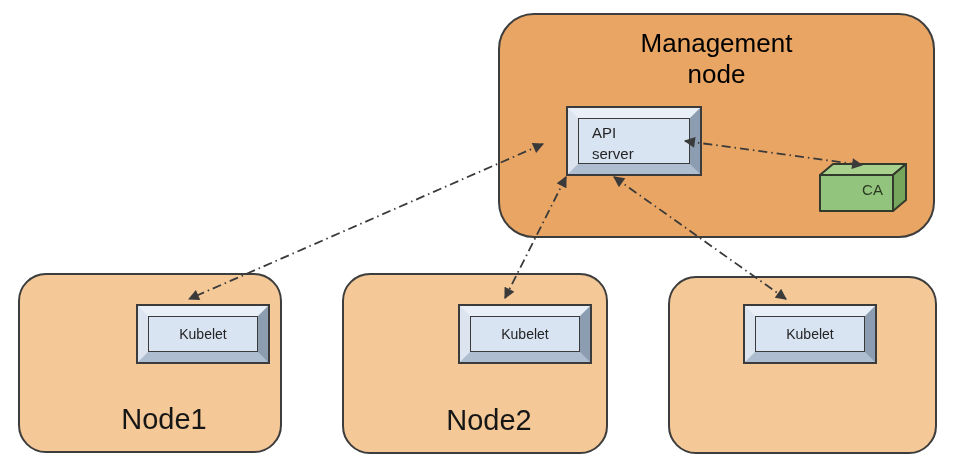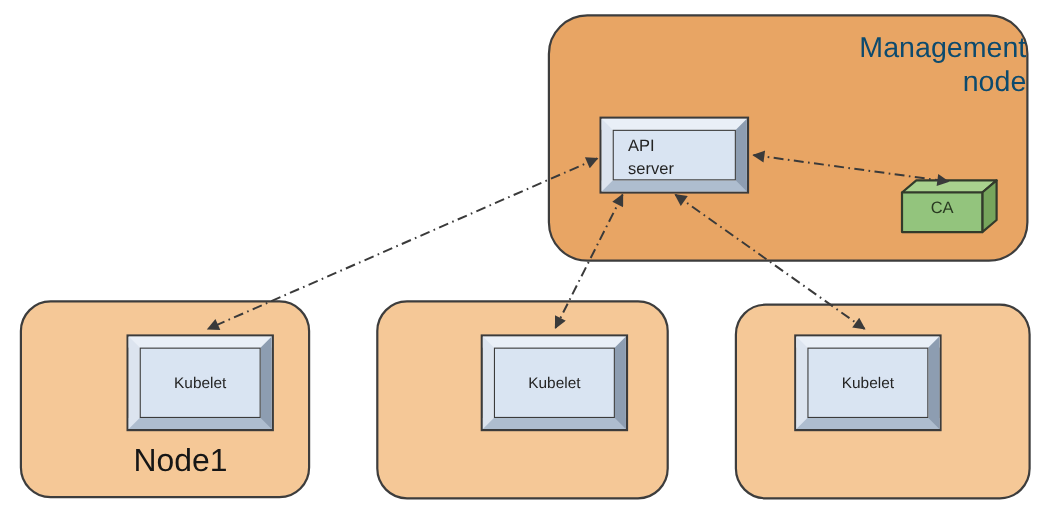--- a/index.html
+++ b/index.html
@@ -23,65 +23,66 @@
   .worker {
     border-radius: 28px;
     background: #f5c897;
   }
   .node1 { left: 18px;  top: 273px; width: 264px; height: 180px; }
   .node2 { left: 342px; top: 273px; width: 266px; height: 181px; }
   .node3 { left: 668px; top: 276px; width: 269px; height: 178px; }
   .group-title {
     position: absolute;
     left: 0; right: 0; top: 13px;
-    text-align: right;
+    text-align: center;
     font-size: 26px;
     line-height: 31px;
-    color: #0c4a6e;
+    color: #000000;
     white-space: pre-line;
   }
   .node-label {
     position: absolute;
     left: 0; right: 0; bottom: 15px;
     text-align: center;
     font-size: 29px;
     color: #161616;
     margin-left: 28px;
   }
   
   .bevel {
     position: absolute;
     box-sizing: border-box;
     border-style: solid;
     border-width: 10px;
     
     border-color: #e9eff7 #8d9db1 #aebdcf #dce4ef;
     box-shadow: 0 0 0 2px #3b3b3b;
-    background: #ffffff;
+    background: #7dd3fc;
+    margin-left: 21px;
   }
   .bevel .face {
     width: 100%; height: 100%;
     box-sizing: border-box;
     border: 1px solid #3b3b3b;
     background: #d9e4f2;
     display: flex;
     align-items: center;
     justify-content: center;
     color: #242424;
   }
   .api-box { left: 47px; top: 93px; width: 132px; height: 66px; }
   .api-box .face {
     justify-content: flex-start;
     align-items: flex-start;
     padding: 3px 0 0 13px;
     font-size: 15px;
     line-height: 21px;
     white-space: pre-line;
   }
-  .kubelet { width: 130px; height: 84px; }
+  .kubelet { width: 130px; height: 56px; }
   .kubelet .face { font-size: 14px; }
   .k1 { left: 97px; top: 31px; }
   .k2 { left: 95px; top: 31px; }
   .k3 { left: 54px; top: 28px; }
   .ca-label {
     position: absolute;
     left: 820px; top: 181px; width: 73px;
     text-align: center;
     font-size: 15px;
     color: #2a3b22;
@@ -112,20 +113,21 @@
     <div class="bevel kubelet k1">
       <div class="face">Kubelet</div>
     </div>
     <div class="node-label">Node1</div>
   </div>
 
   <div class="rounded-group worker node2">
     <div class="bevel kubelet k2">
       <div class="face">Kubelet</div>
     </div>
+    <div class="node-label">Node2</div>
   </div>
 
   <div class="rounded-group worker node3">
     <div class="bevel kubelet k3">
       <div class="face">Kubelet</div>
     </div>
   </div>
 
   <svg id="overlay" width="958" height="468" viewBox="0 0 958 468">
     <defs>
@@ -139,15 +141,15 @@
       <polygon points="893,175 906,164 906,200 893,211" fill="#76a55c" stroke="#323a2b" stroke-width="2" stroke-linejoin="round"></polygon>
       <rect x="820" y="175" width="73" height="36" fill="#93c47d" stroke="#323a2b" stroke-width="2" stroke-linejoin="round"></rect>
     </g>
 
     <line x1="543" y1="144" x2="189" y2="299" stroke="#3a3a3a" stroke-width="1.8" stroke-dasharray="9 4 1.5 4" marker-start="url(#arw)" marker-end="url(#arw)"></line>
     <line x1="566" y1="177" x2="505" y2="298" stroke="#3a3a3a" stroke-width="1.8" stroke-dasharray="9 4 1.5 4" marker-start="url(#arw)" marker-end="url(#arw)"></line>
     <line x1="614" y1="177" x2="786" y2="299" stroke="#3a3a3a" stroke-width="1.8" stroke-dasharray="9 4 1.5 4" marker-start="url(#arw)" marker-end="url(#arw)"></line>
     <line x1="685" y1="141" x2="862" y2="165" stroke="#3a3a3a" stroke-width="1.8" stroke-dasharray="9 4 1.5 4" marker-start="url(#arw)" marker-end="url(#arw)"></line>
   </svg>
 
-  <div class="ca-label" style="z-index:6;">CA</div>
+  <div class="ca-label" style="z-index:6;margin-left:16px;">CA</div>
 
 </div>
 
 </body></html>

